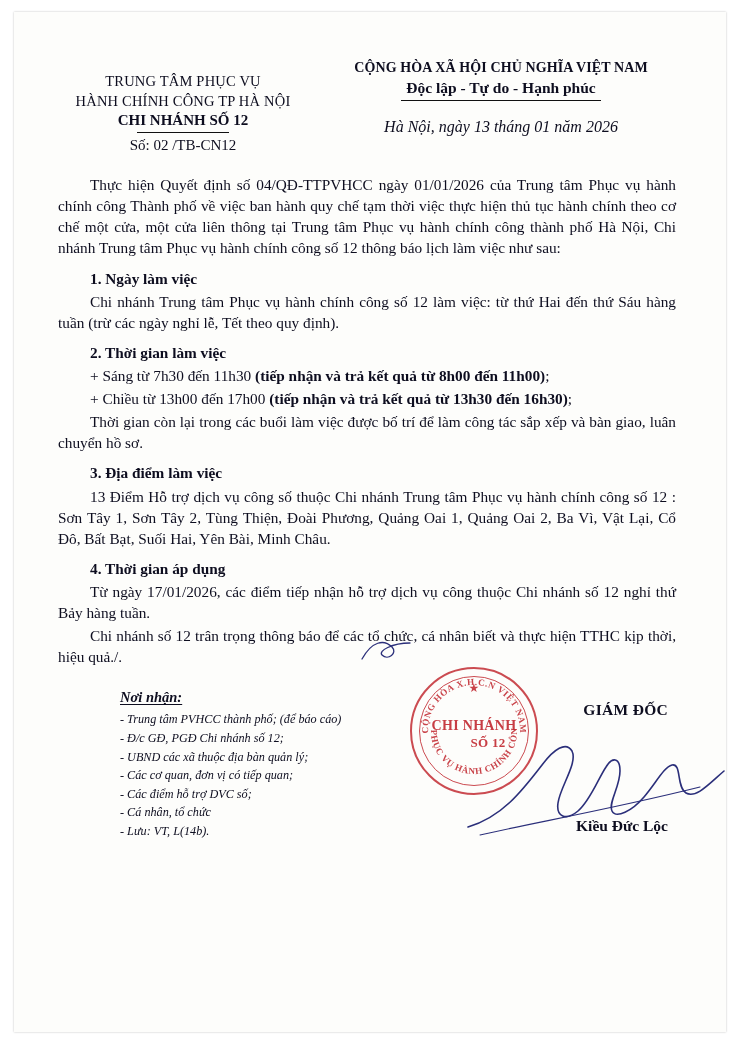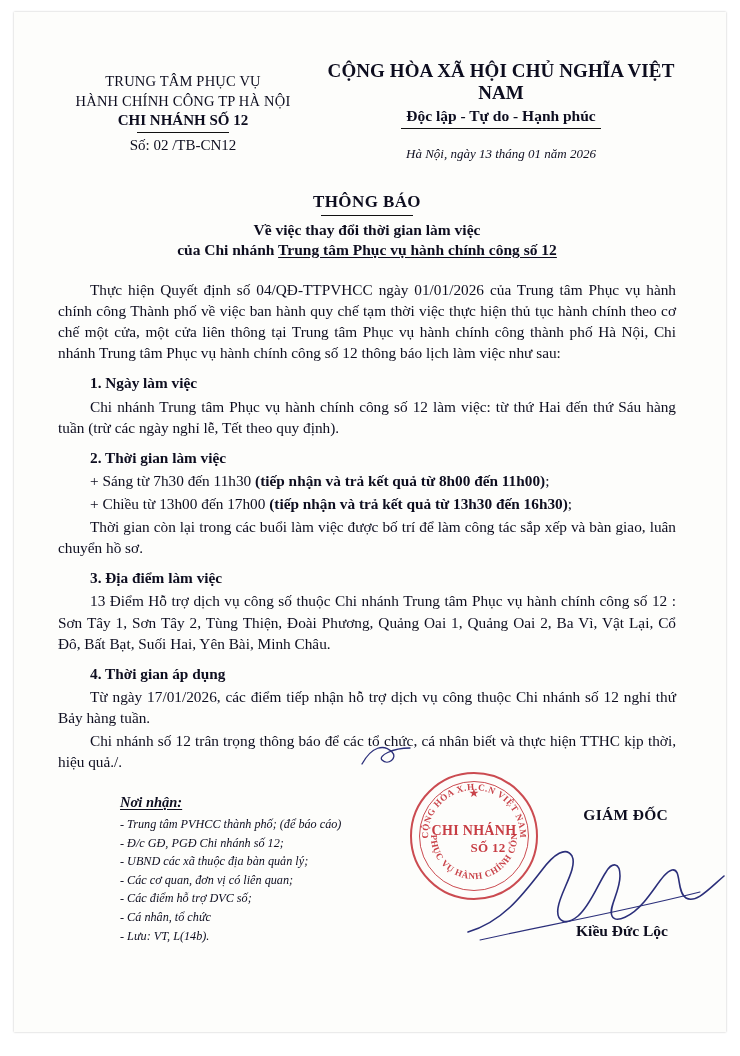--- a/index.html
+++ b/index.html
@@ -68,37 +68,37 @@
     width: 92px;
     height: 1px;
     background: #111;
     margin: 3px auto 4px auto;
   }
   .so-line {
     font-size: 15px;
     margin-top: 0;
   }
   .nation {
-    font-size: 19px;
+    font-size: 14px;
     font-weight: bold;
     letter-spacing: 0.1px;
   }
   .motto {
     font-size: 15.5px;
     font-weight: bold;
     margin-top: 3px;
   }
   .motto-underline {
     width: 200px;
     height: 1px;
     background: #111;
     margin: 3px auto 0 auto;
   }
   .date-line {
-    font-size: 13px;
+    font-size: 16px;
     font-style: italic;
     margin-top: 17px;
   }
   .date-hand {
     font-style: italic;
     font-family: "Liberation Serif", serif;
   }
 
   
   .title-block {
@@ -287,28 +287,20 @@
             <span>Hà Nội, ngày</span>
             <span class="date-hand">13</span>
             <span>tháng</span>
             <span class="date-hand">01</span>
             <span>năm</span>
             <span class="date-hand">2026</span>
           </div>
         </div>
       </div>
 
-      <div class="title-block">
-        <div class="doc-title">THÔNG BÁO</div>
-        <div class="doc-title-underline"></div>
-        <div class="doc-sub1">Về việc thay đổi thời gian làm việc</div>
-        <div class="doc-sub2">
-          <span>của Chi nhánh </span><span class="u">Trung tâm Phục vụ hành chính công số 12</span>
-        </div>
-      </div>
 
       <div class="body">
 
         <div class="para">Thực hiện Quyết định số 04/QĐ-TTPVHCC ngày 01/01/2026 của Trung tâm Phục vụ hành chính công Thành phố về việc ban hành quy chế tạm thời việc thực hiện thủ tục hành chính theo cơ chế một cửa, một cửa liên thông tại Trung tâm Phục vụ hành chính công thành phố Hà Nội, Chi nhánh Trung tâm Phục vụ hành chính công số 12 thông báo lịch làm việc như sau:</div>
 
         <div class="section-head">1. Ngày làm việc</div>
         <div class="para">Chi nhánh Trung tâm Phục vụ hành chính công số 12 làm việc: từ thứ Hai đến thứ Sáu hàng tuần (trừ các ngày nghỉ lễ, Tết theo quy định).</div>
 
         <div class="section-head">2. Thời gian làm việc</div>
         <div class="para"><span>+ Sáng từ 7h30 đến 11h30 </span><span class="b">(tiếp nhận và trả kết quả từ 8h00 đến 11h00)</span><span>;</span></div>
@@ -328,21 +320,21 @@
         <svg class="ink-small" viewBox="0 0 60 30">
           <path d="M4 22 C14 4, 26 2, 34 10 C40 16, 30 24, 24 18 C20 14, 34 6, 52 6" fill="none" stroke="#2b2f7a" stroke-width="1.3" stroke-linecap="round"></path>
         </svg>
 
         <div class="recipients">
           <div class="recipients-title">Nơi nhận:</div>
           <ul>
             <li>Trung tâm PVHCC thành phố; (để báo cáo)</li>
             <li>Đ/c GĐ, PGĐ Chi nhánh số 12;</li>
             <li>UBND các xã thuộc địa bàn quản lý;</li>
-            <li>Các cơ quan, đơn vị có liên quan;</li>
+            <li>Các cơ quan, đơn vị có tiếp quan;</li>
             <li>Các điểm hỗ trợ DVC số;</li>
             <li>Cá nhân, tổ chức</li>
             <li>Lưu: VT, L(14b).</li>
           </ul>
         </div>
 
         <div class="signature">
           <div class="sig-role">GIÁM ĐỐC</div>
           <div class="sig-name">Kiều Đức Lộc</div>
         </div>

